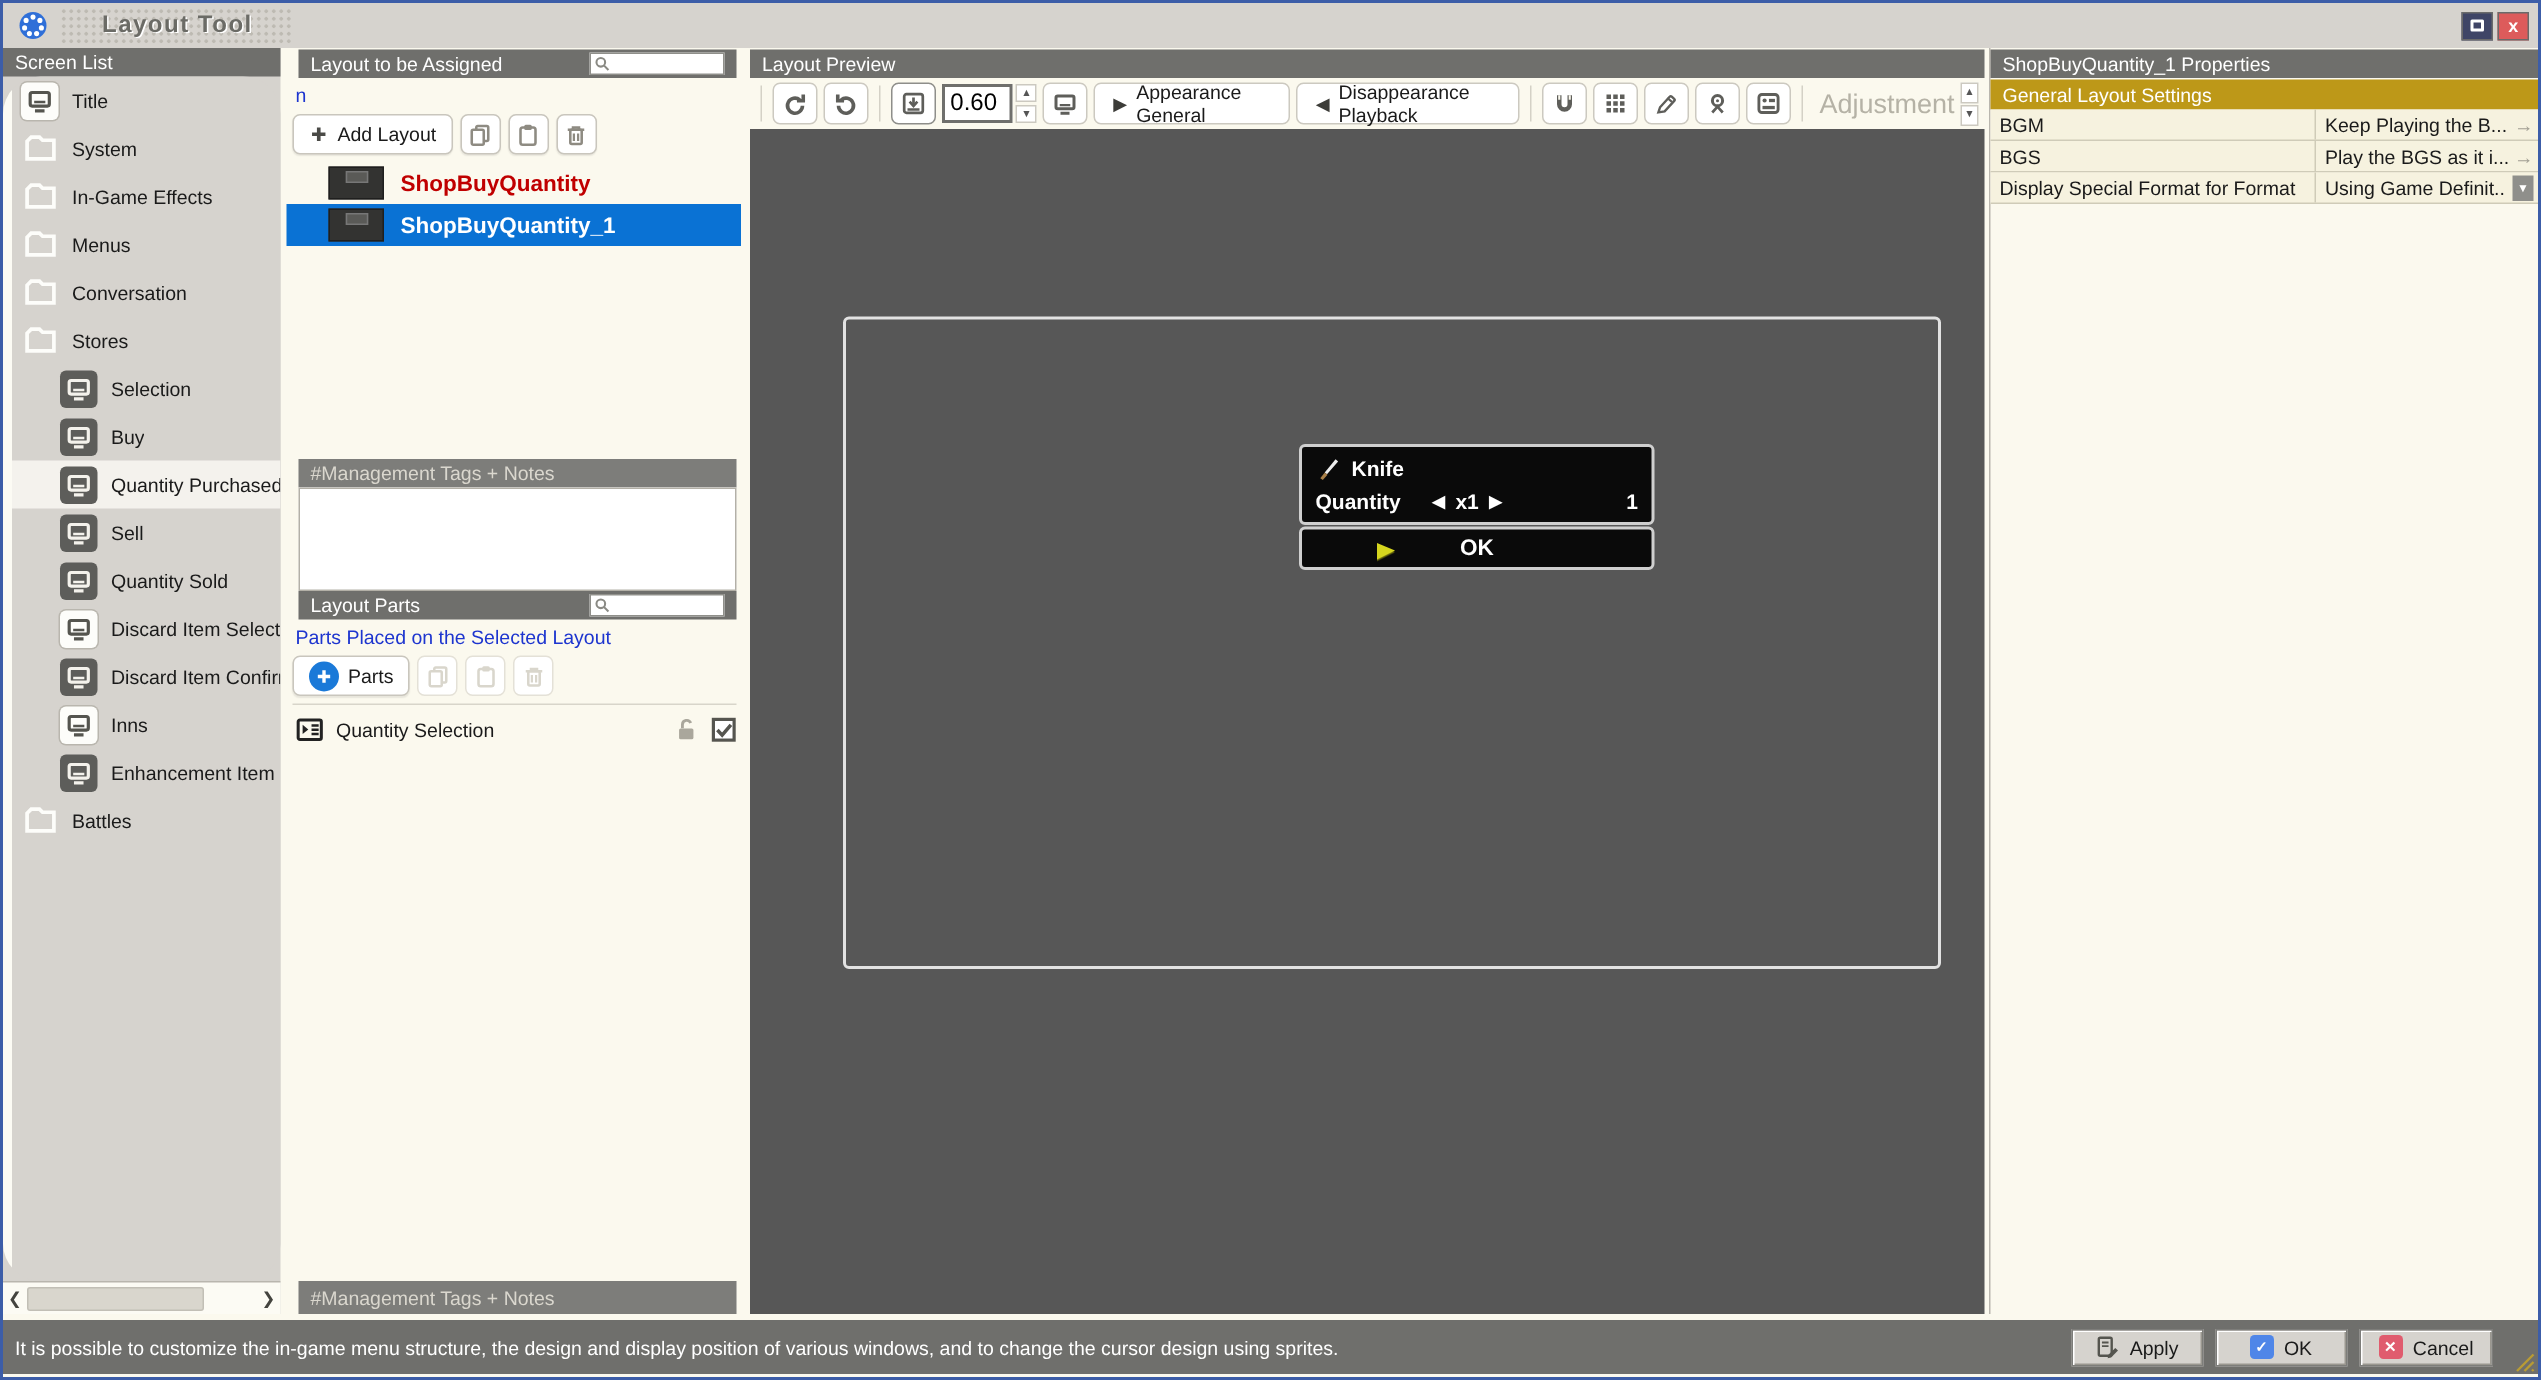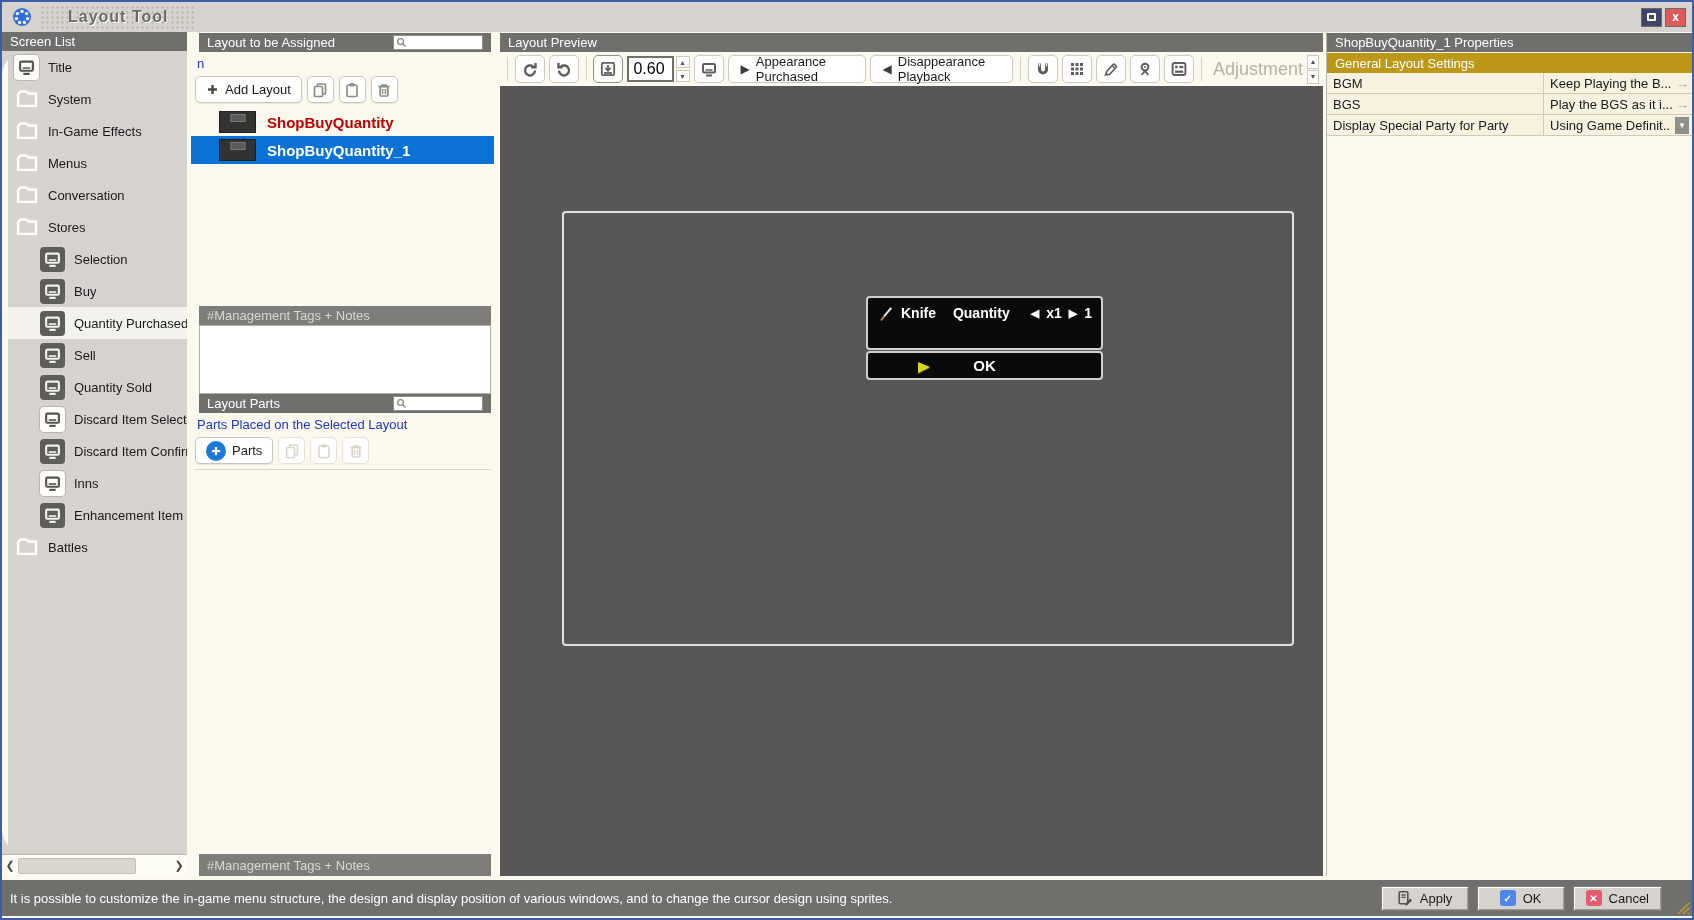--- a/index.html
+++ b/index.html
@@ -84,21 +84,21 @@
   .zoombox input { border:none; outline:none; width:100%; font-size:16px; font-family:"Liberation Sans",sans-serif; }
   .spinner { display:flex; flex-direction:column; gap:2px; margin-left:-2px; }
   .spin { width:14px; height:12px; background:#fff; border:1px solid #ccc9c0; font-size:7px; color:#555; display:flex; align-items:center; justify-content:center; cursor:pointer; }
   .adj-label { color:#b5b2a6; font-size:18px; margin-left:4px; }
   .mini-scroll { margin-left:auto; display:flex; flex-direction:column; gap:1px; }
   .mini-scroll .spin { width:12px; height:14px; }
   .canvas { position:absolute; left:2px; top:54px; right:0; bottom:0; background:#575757; overflow:hidden; }
   .stage-rect { position:absolute; left:62px; top:125px; width:732px; height:435px; border:2px solid #e2e2e2; border-radius:4px; }
   .game-dialog { position:absolute; left:366px; top:210px; width:237px; }
   .gbox { background:#0a0a0a; border:2px solid #cfcfcf; border-radius:4px; color:#fff; }
-  .gbox.main { height:54px; padding:3px 9px; display:flex; flex-direction:row; justify-content:space-between; }
+  .gbox.main { height:54px; padding:3px 9px; display:flex; flex-direction:column; justify-content:space-between; }
   .grow { display:flex; align-items:center; height:24px; gap:7px; font-weight:bold; font-size:14px; }
   .grow .arrow { font-size:11px; }
   .grow .count { margin-left:auto; font-size:14px; }
   .gbox.ok { margin-top:1px; height:29px; display:flex; align-items:center; justify-content:center; position:relative; font-weight:bold; font-size:15px; }
   .ok-cursor { position:absolute; left:50px; top:9px; width:0; height:0; border-left:12px solid #d6d61e; border-top:5px solid transparent; border-bottom:6px solid transparent; filter:drop-shadow(0 1px 0 #77770e); }
 
   
   .props-panel { position:absolute; left:1324px; top:30px; width:368px; bottom:42px; background:#fbf9ee; border-left:1px solid #b9b6ae; }
   .props-header { position:absolute; left:0; top:1px; width:368px; height:19px; }
   .props-section { position:absolute; left:0; top:21px; width:368px; height:20px; background:#bd9818; color:#fff; display:flex; align-items:center; padding:0 8px; }
@@ -478,20 +478,39 @@
             <use href="#i-paste"></use>
           </svg>
         </div>
       <div class="wbtn icononly disabled" style="width:27px">
           <svg class="ic" width="16" height="16">
             <use href="#i-trash"></use>
           </svg>
         </div>
     </div>
     <div class="part-sep"></div>
+    <div class="part-row">
+      <span class="picon">
+          <svg class="ic" width="19" height="19">
+            <use href="#i-part"></use>
+          </svg>
+        </span>
+      <span>Quantity Selection</span>
+      <span class="spacer"></span>
+      <span style="color:#aaa79c">
+          <svg class="ic" width="17" height="17">
+            <use href="#i-lock-open"></use>
+          </svg>
+        </span>
+      <span style="color:#55554f">
+          <svg class="ic" width="17" height="17">
+            <use href="#i-checkbox"></use>
+          </svg>
+        </span>
+    </div>
     <div class="subbar tags-bar2">
         <span>#Management Tags + Notes</span>
       </div>
   </div>
 
   <div class="preview-panel">
     <div class="bar preview-header">
       <span>Layout Preview</span>
     </div>
     <div class="toolbar">
@@ -519,21 +538,21 @@
         <div class="spin">▲</div>
         <div class="spin">▼</div>
       </div>
       <div class="tbtn">
           <svg class="ic" width="19" height="19">
             <use href="#i-monitor"></use>
           </svg>
         </div>
       <div class="tbtn labelled">
         <span class="tri">▶</span>
-        <span>Appearance Purchased</span>
+        <span>Appearance General</span>
       </div>
       <div class="tbtn labelled">
         <span class="tri">◀</span>
         <span>Disappearance Playback</span>
       </div>
       <div class="tsep"></div>
       <div class="tbtn">
           <svg class="ic" width="17" height="17">
             <use href="#i-magnet"></use>
           </svg>
@@ -607,21 +626,21 @@
         </div>
       </div>
       <div class="prow">
         <div class="pcell">BGS</div>
         <div class="pcell val">
           <span class="vtext">Play the BGS as it i...</span>
           <span class="varrow">→</span>
         </div>
       </div>
       <div class="prow">
-        <div class="pcell">Display Special Party for Party</div>
+        <div class="pcell">Display Special Format for Format</div>
         <div class="pcell val">
           <span class="vtext">Using Game Definit..</span>
           <span class="vdrop">▼</span>
         </div>
       </div>
     </div>
   </div>
 
   <div class="statusbar">
     <span class="status-text">It is possible to customize the in-game menu structure, the design and display position of various windows, and to change the cursor design using sprites.</span>

